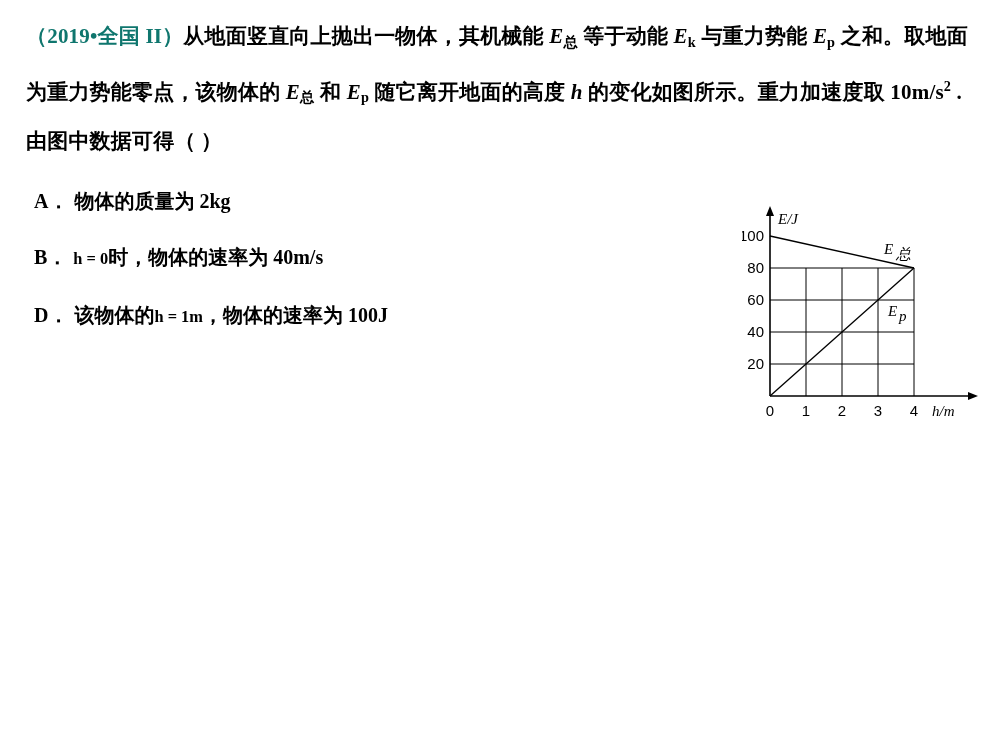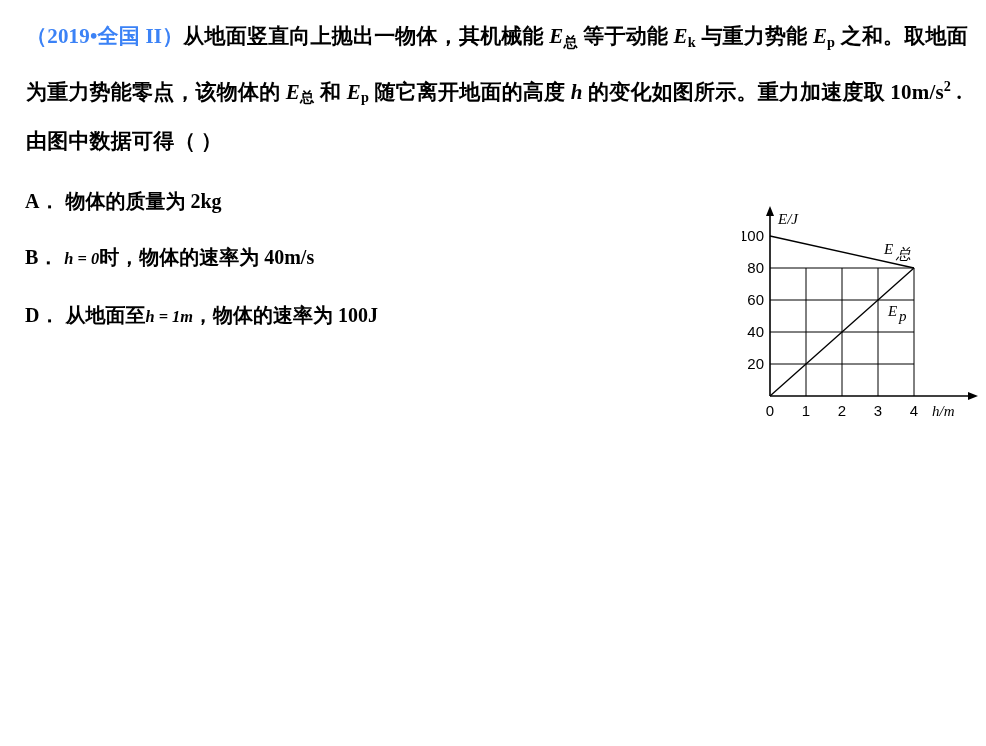--- a/index.html
+++ b/index.html
@@ -23,44 +23,43 @@
     position: absolute;
     left: 26px;
     top: 14px;
     width: 944px;
     font-size: 21px;
     line-height: 44px;
     font-weight: bold;
     letter-spacing: 0.2px;
   }
   .stem .red {
-    color: #3b82f6;
+    color: #0f766e;
     text-align: right;
   }
   .ital {
     font-style: italic;
     font-family: "Liberation Serif", serif;
   }
   .sub {
     font-size: 0.68em;
     vertical-align: -0.25em;
     font-style: normal;
   }
   .sup {
     font-size: 0.68em;
     vertical-align: 0.55em;
     font-style: normal;
   }
   .small-ital {
-    font-style: italic;
     font-size: 0.82em;
   }
   .options {
     position: absolute;
-    left: 25px;
+    left: 34px;
     top: 188px;
     width: 640px;
   }
   .opt {
     font-size: 20px;
     font-weight: bold;
     line-height: 26px;
     margin-bottom: 30px;
     white-space: nowrap;
   }
@@ -106,21 +105,21 @@
     <div class="opt">
       <span class="lbl">A．</span><span>物体的质量为 2kg</span>
     </div>
 
     <div class="opt">
       <span class="lbl">B．</span><span class="small-ital">h = 0</span><span>时，物体的速率为 40m/s</span>
     </div>
 
 
     <div class="opt">
-      <span class="lbl">D．</span><span>从地面至</span><span class="small-ital">h = 1m</span><span>，物体的速率为 100J</span>
+      <span class="lbl">D．</span><span>该物体的</span><span class="small-ital">h = 1m</span><span>，物体的速率为 100J</span>
     </div>
 
   </div>
 
   <div class="figure">
     <svg width="252" height="250" viewBox="0 0 252 250">
 
       <g stroke="#000000" stroke-width="1" fill="none">
 
         <line x1="28" y1="172" x2="172" y2="172"></line>

